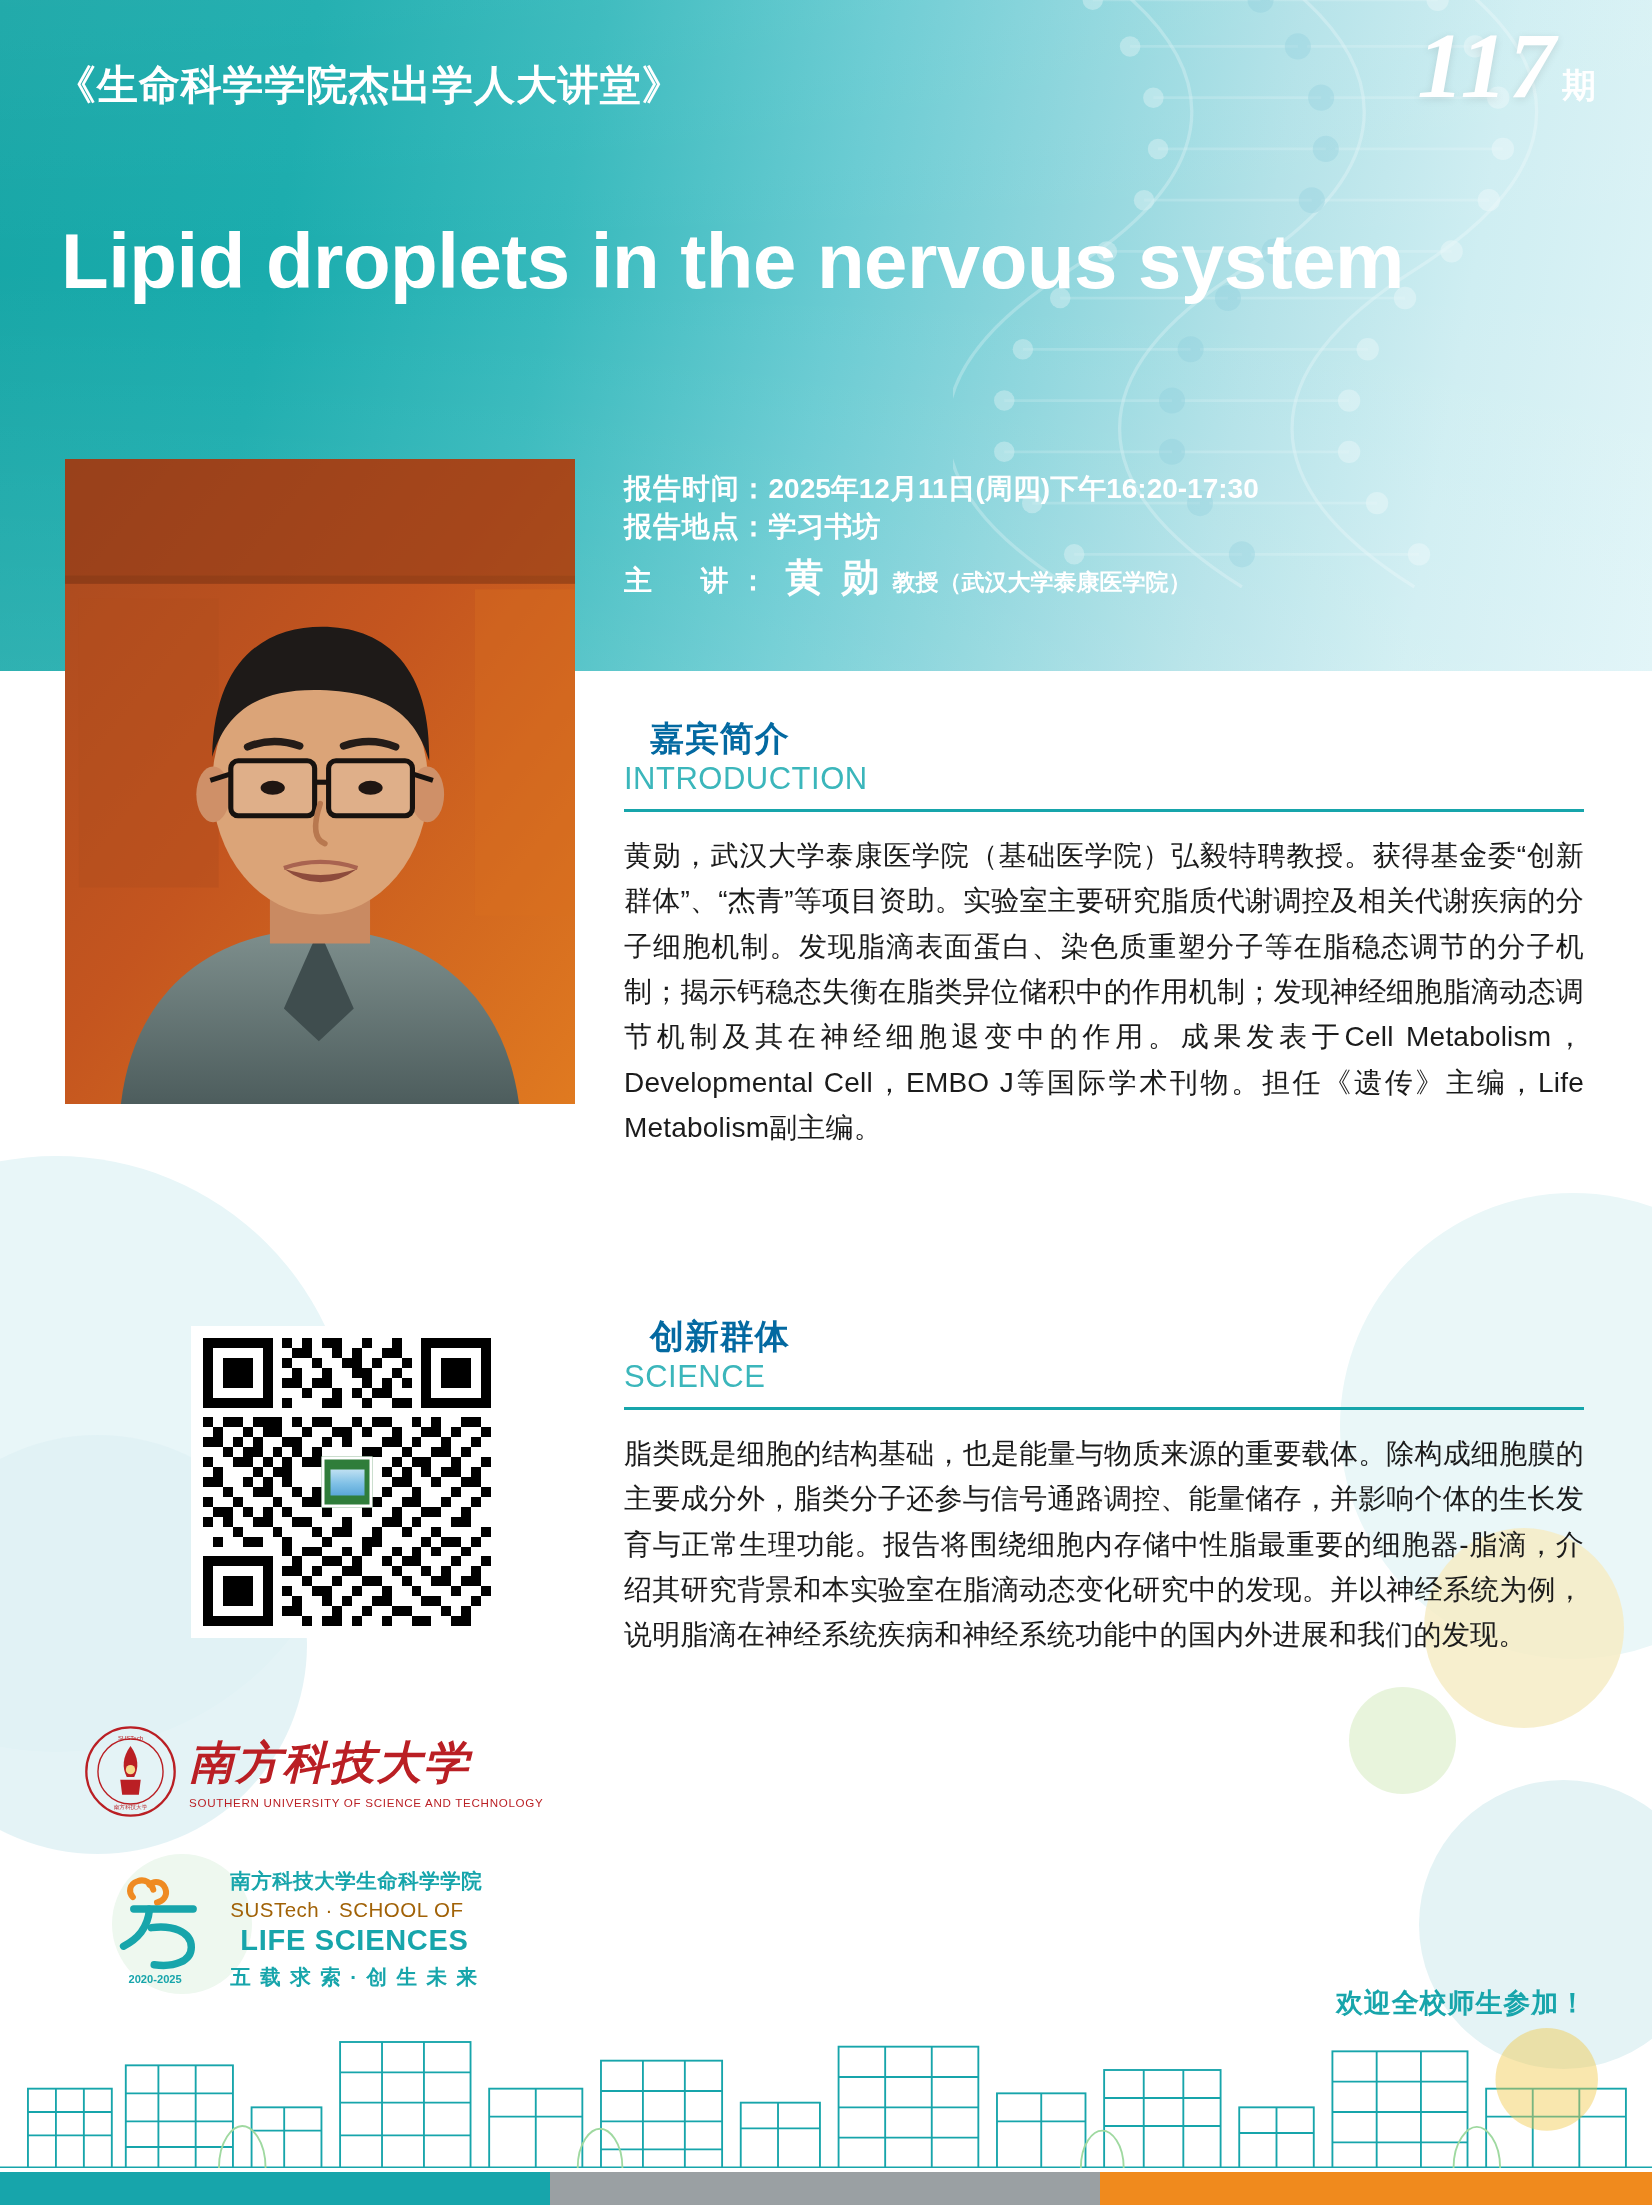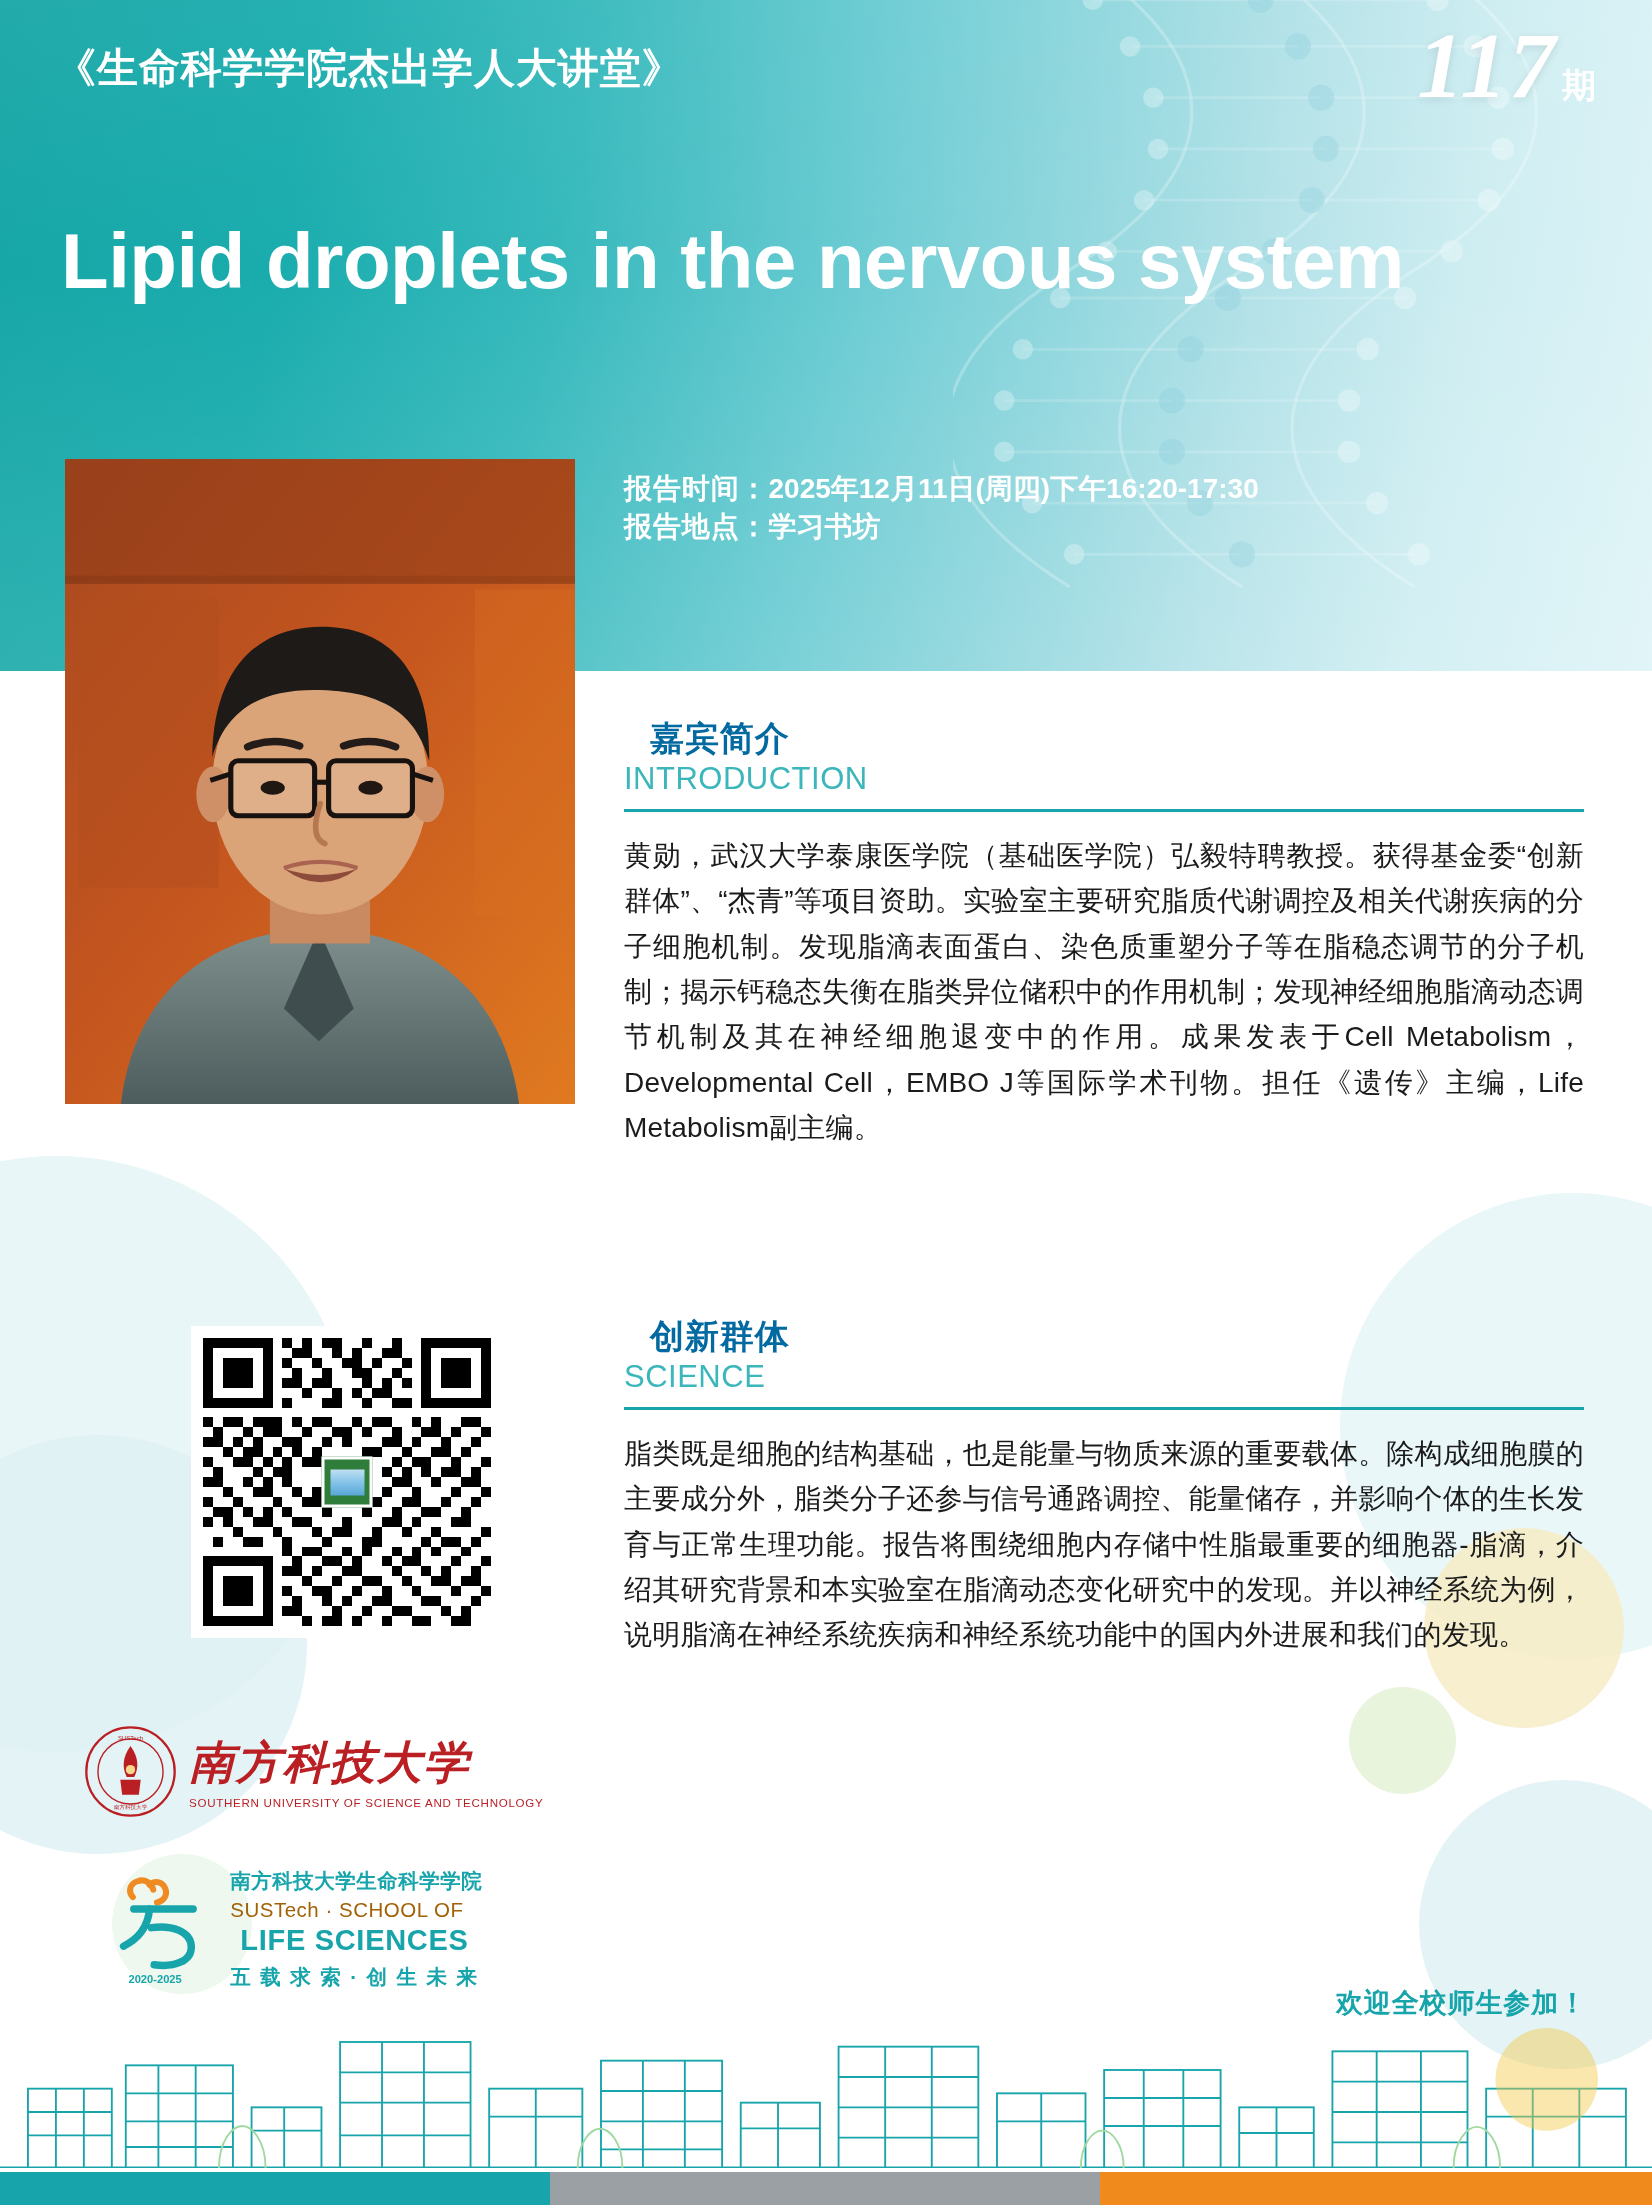--- a/index.html
+++ b/index.html
@@ -30,21 +30,21 @@
   .header-wash {
     position: absolute; inset: 0;
     background: linear-gradient(180deg, rgba(255,255,255,0.05) 0%, rgba(255,255,255,0.0) 40%, rgba(255,255,255,0.10) 100%);
   }
 
   
   .dna { position: absolute; right: 0; top: -28px; width: 699px; height: 708px; opacity: 0.55; }
 
   .series-title {
     position: absolute;
-    left: 55px; top: 41px;
+    left: 55px; top: 58px;
     font-size: 41px;
     font-weight: 700;
     color: #ffffff;
     letter-spacing: 0.9px;
     white-space: nowrap;
   }
   .issue-wrap {
     position: absolute;
     right: 56px; top: 18.6px;
     display: flex;
@@ -305,20 +305,25 @@
     </div>
 
     <div class="main-title">Lipid droplets in the nervous system</div>
 
     <div class="meta">
       <div class="meta-row">
         <span class="meta-label">报告时间：</span><span>2025年12月11日(周四)下午16:20-17:30</span>
       </div>
       <div class="meta-row">
         <span class="meta-label">报告地点：</span><span>学习书坊</span>
+      </div>
+      <div class="speaker-row">
+        <span class="speaker-label">主　讲：</span>
+        <span class="speaker-name">黄 勋</span>
+        <span class="speaker-aff">教授（武汉大学泰康医学院）</span>
       </div>
     </div>
   </div>
 
   <div class="blob blob-a"></div>
   <div class="blob blob-b"></div>
   <div class="blob blob-c"></div>
   <div class="blob blob-d"></div>
   <div class="blob blob-e"></div>
   <div class="blob blob-f"></div>

